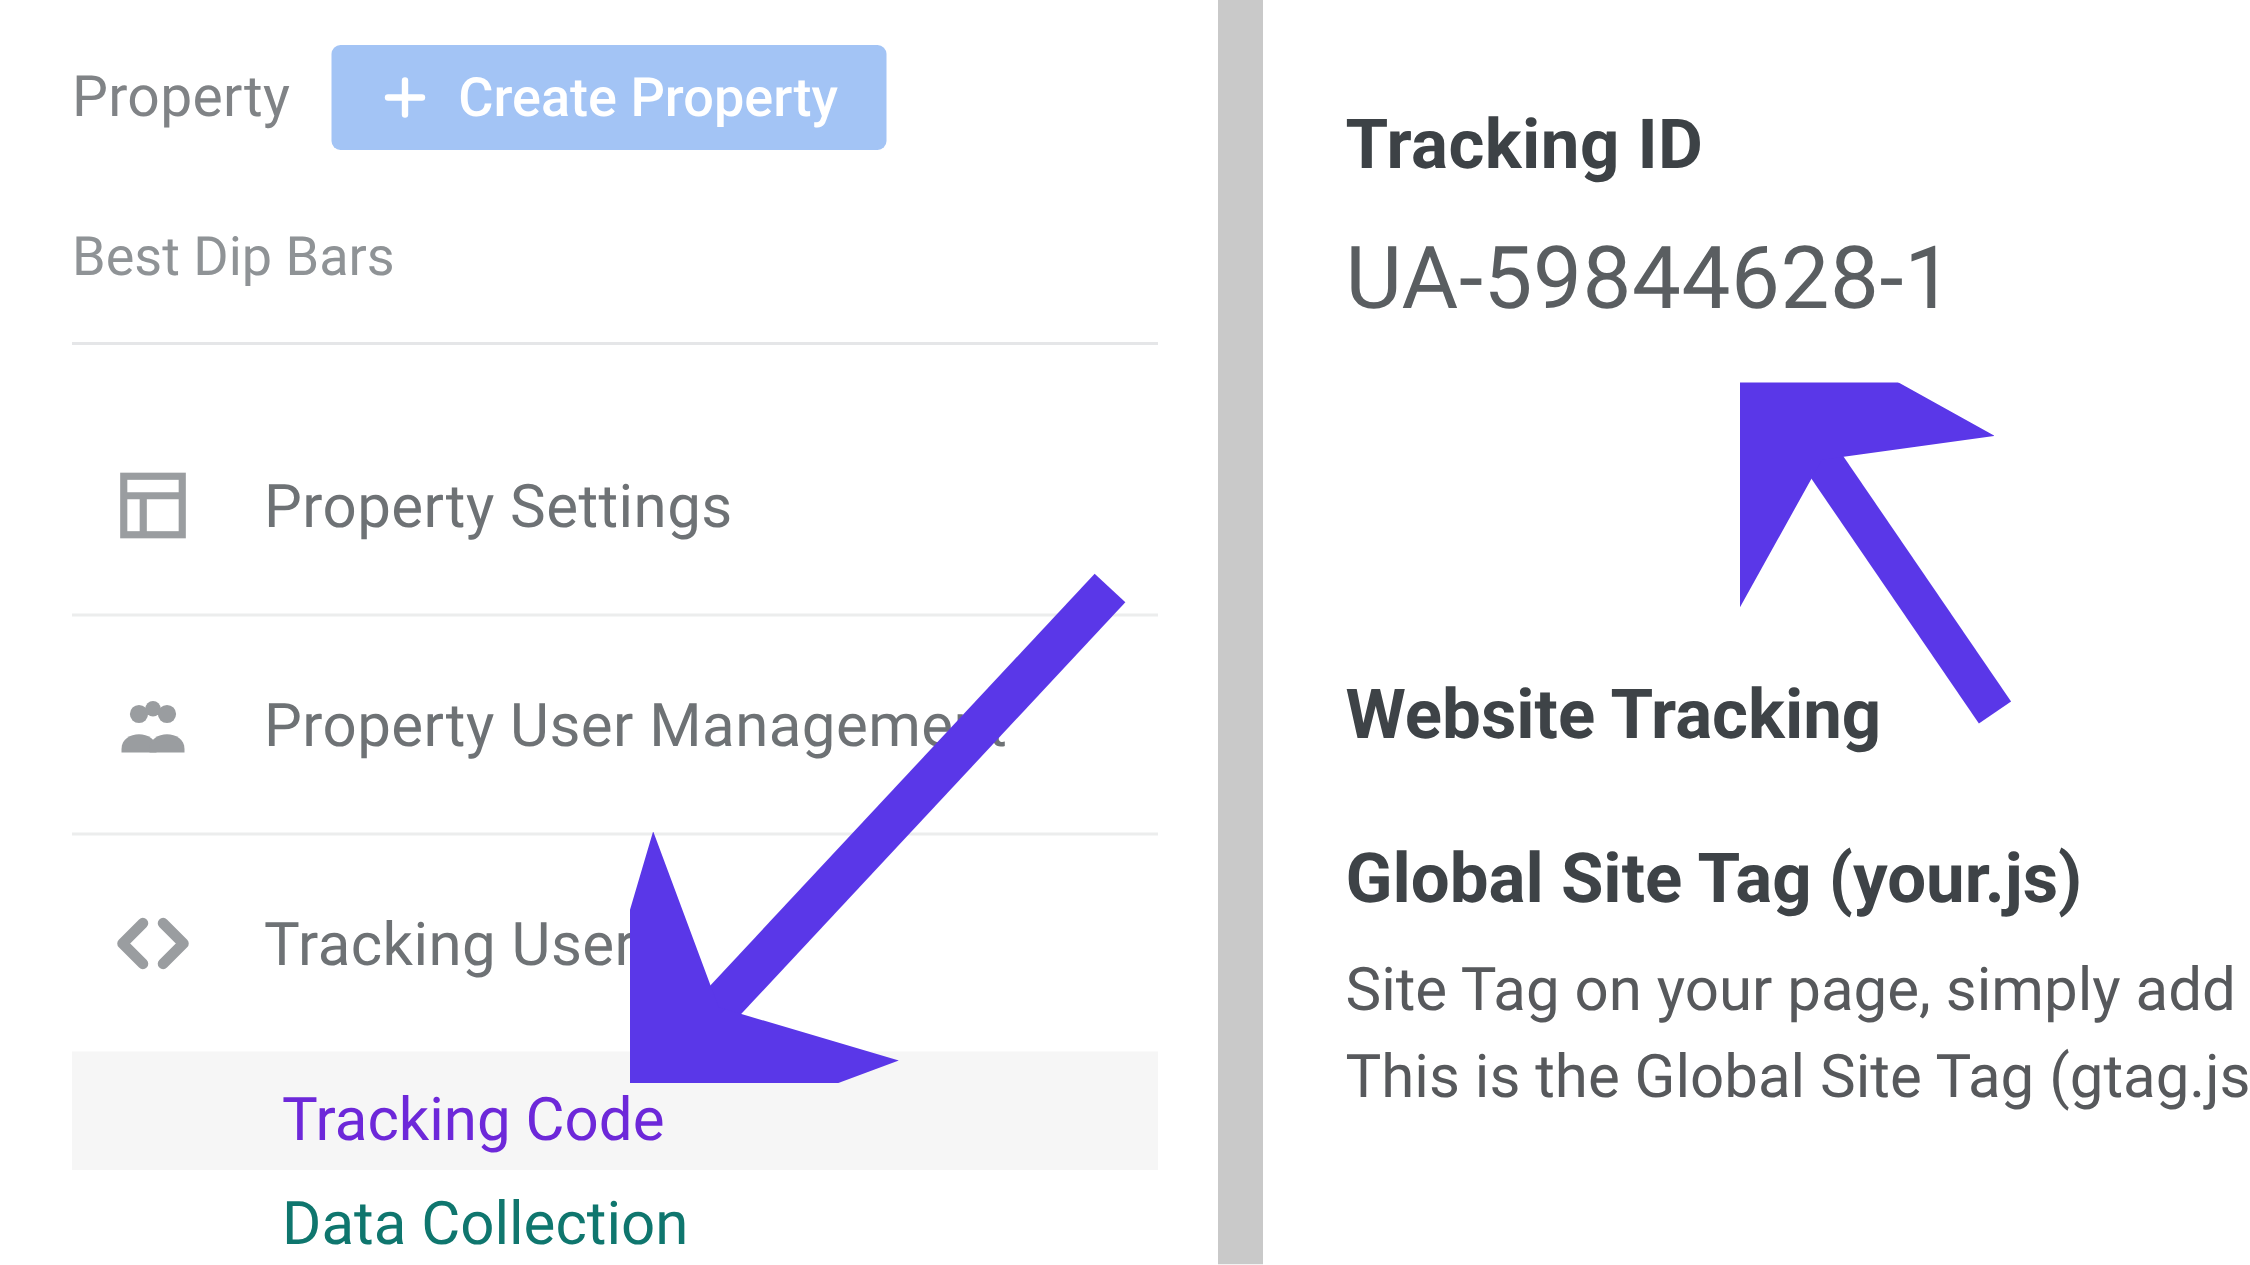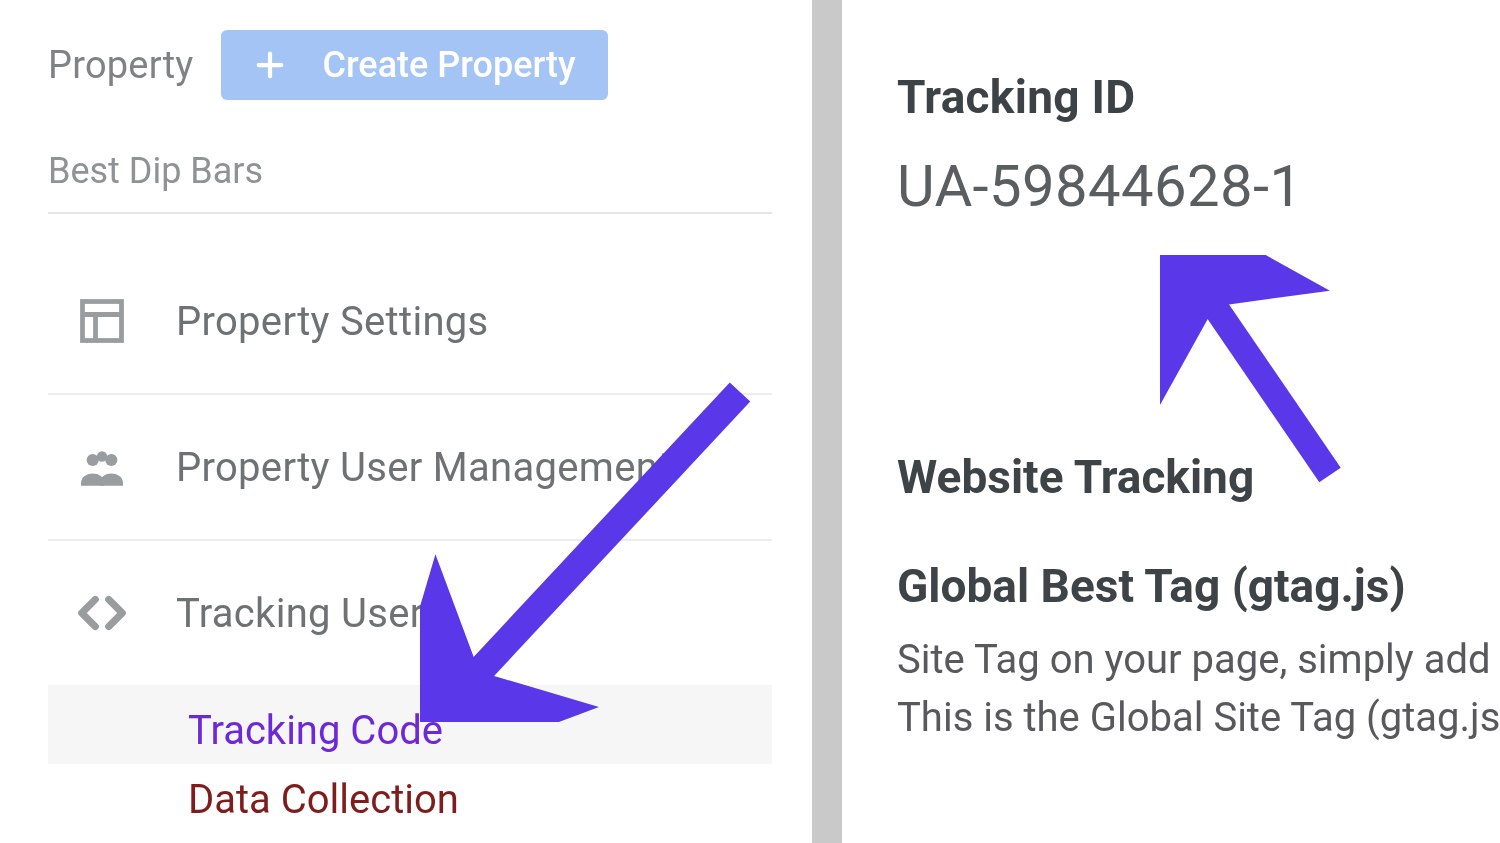--- a/index.html
+++ b/index.html
@@ -24,39 +24,39 @@
     }
     .property-label {
       font-size: 38px;
       color: #808386;
       font-weight: 400;
       letter-spacing: 0.2px;
     }
     .create-btn {
       display: inline-flex;
       align-items: center;
-      gap: 35px;
+      gap: 18px;
       background: #a3c4f5;
       color: #fff;
       font-size: 36px;
       font-weight: 500;
       padding: 14px 32px;
       border-radius: 6px;
     }
     .plus-icon {
       display: inline-flex;
       width: 34px;
       height: 34px;
     }
     .subtitle {
       margin-top: 50px;
       font-size: 36px;
       color: #8f9396;
       font-weight: 400;
-      padding-bottom: 20px;
+      padding-bottom: 36px;
       border-bottom: 2px solid #e5e6e8;
     }
     .menu {
       margin-top: 35px;
     }
     .menu-item {
       display: flex;
       align-items: center;
       gap: 44px;
       padding: 42px 24px;
@@ -88,21 +88,21 @@
       background: #f6f6f6;
       margin-left: -140px;
       padding-left: 140px;
       padding-top: 22px;
       padding-bottom: 10px;
     }
     .sub-item .active {
       color: #6d28d9;
     }
     .sub-item .normal {
-      color: #7f1d1d;
+      color: #0f766e;
     }
     .divider {
       width: 30px;
       background: #c9c9c9;
       flex-shrink: 0;
     }
     .right-col {
       padding: 70px 0 12px 55px;
       flex: 1;
       overflow: hidden;
@@ -223,21 +223,21 @@
 
   </div>
 </div>
 
 <div class="divider"></div>
 
 <div class="right-col">
   <div class="r-h3">Tracking ID</div>
   <div class="tracking-id">UA-59844628-1</div>
   <div class="website-tracking">Website Tracking</div>
-  <div class="gtag-title">Global Best Tag (gtag.js)</div>
+  <div class="gtag-title">Global Site Tag (your.js)</div>
   <div class="gtag-desc">
     <div>Site Tag on your page, simply add</div>
     <div>This is the Global Site Tag (gtag.js</div>
   </div>
 </div>
 
 <svg class="annotation-arrow arrow1" viewBox="0 0 340 340">
   <defs>
     <marker id="ah1" markerWidth="8" markerHeight="8" refX="3" refY="4" orient="auto">
       <path d="M0,0 L8,4 L0,8 L2,4 Z" fill="#5a37e8"></path>

